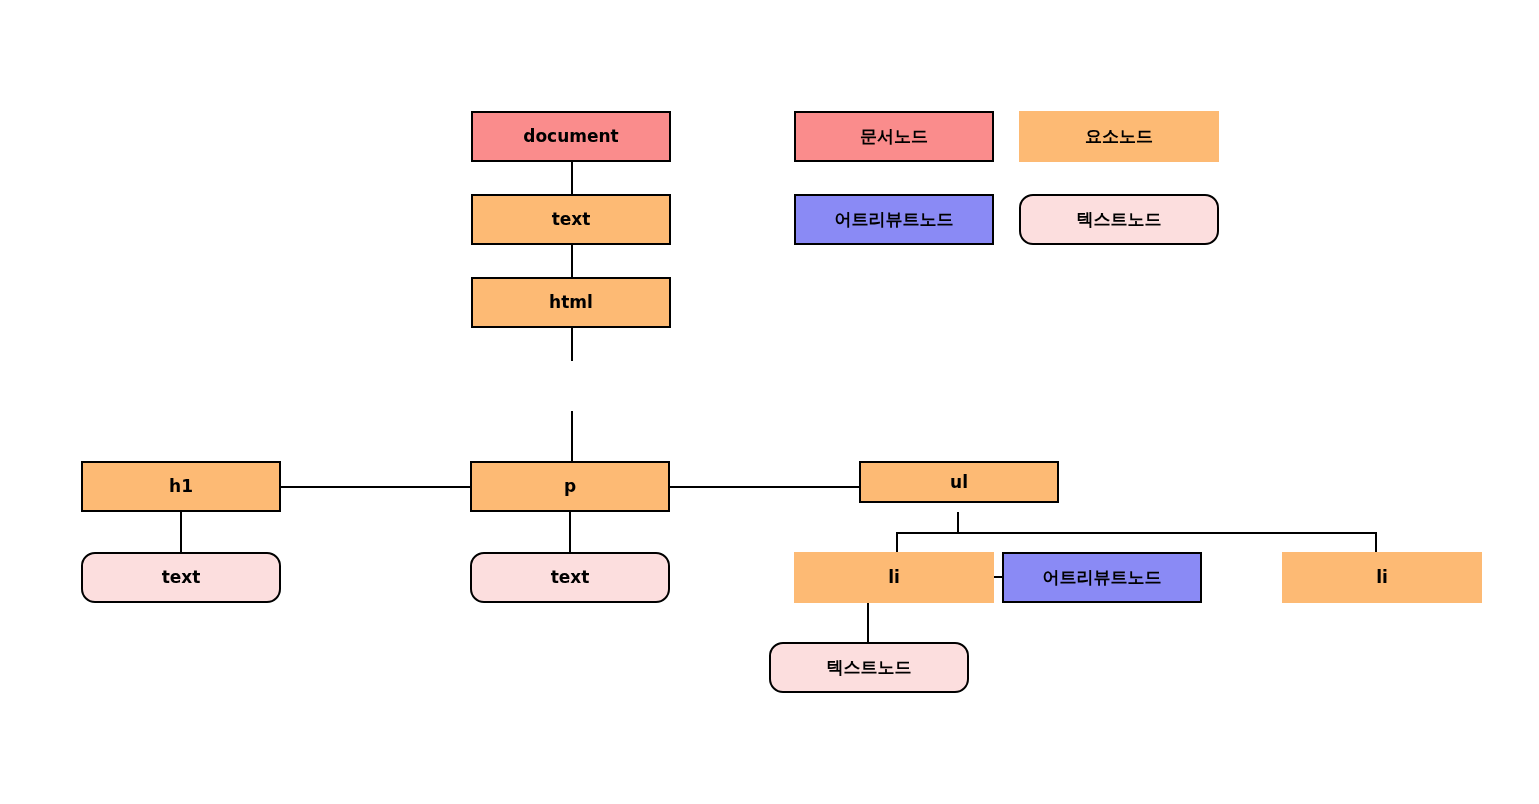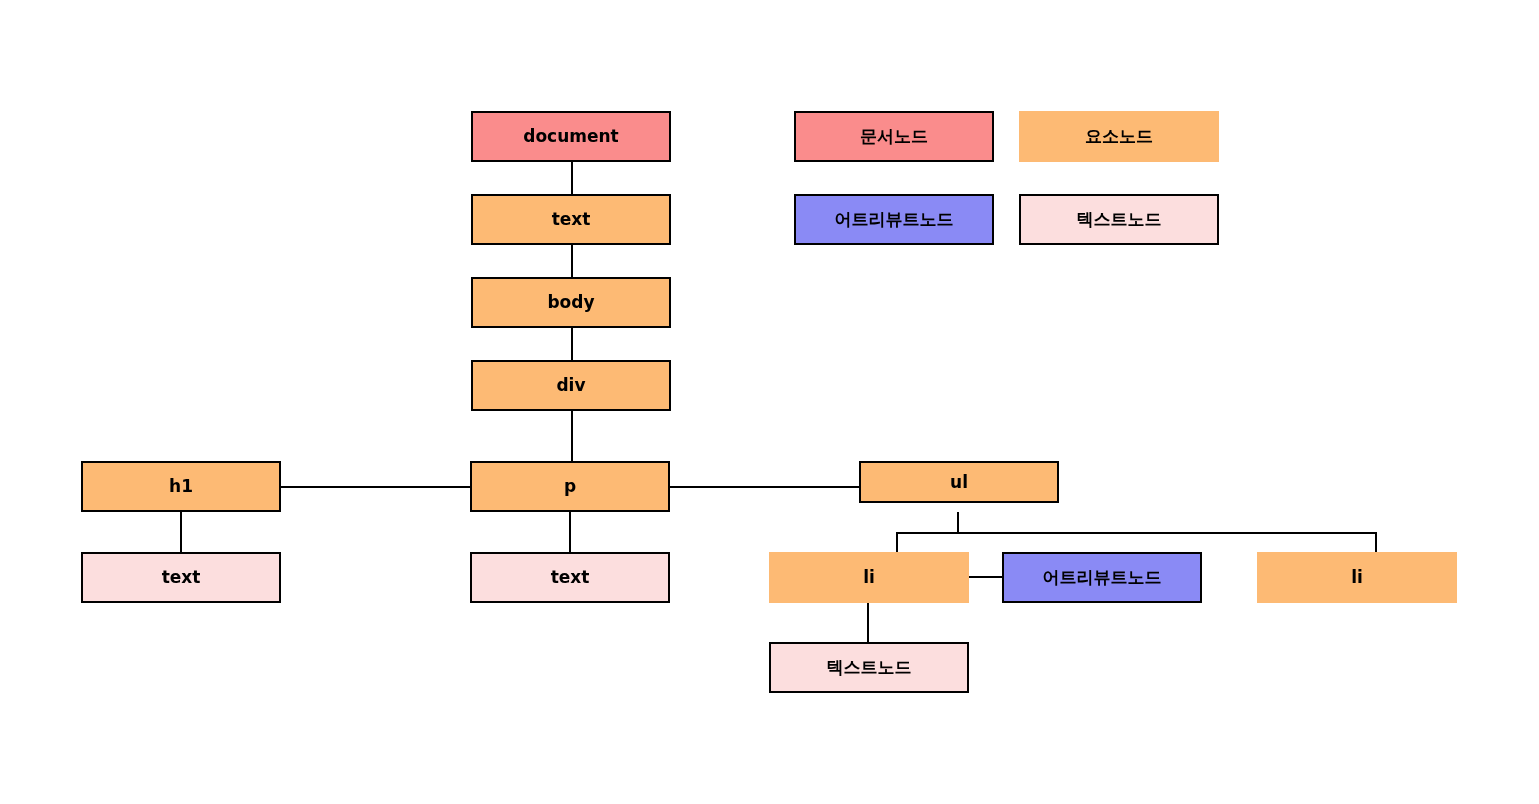--- a/index.html
+++ b/index.html
@@ -35,26 +35,26 @@
     justify-content: center;
     border: 2px solid #000000;
     font-size: 17px;
     font-weight: bold;
     color: #000000;
     line-height: 1.1;
     text-align: center;
     white-space: nowrap;
     z-index: 3;
   }
-  .node.noborder { border: none; }
+  .node.noborder { border: none; margin-left: 25px; }
 
   .kind-document { background: #fa8c8c; }
   .kind-element  { background: #fdba74; }
   .kind-attribute{ background: #8a8af5; }
-  .kind-text     { background: #fcdede; }
+  .kind-text     { background: #fcdede; border-radius: 14px; }
 
   
   .legend-box {
     position: absolute;
     box-sizing: border-box;
     display: flex;
     align-items: center;
     justify-content: center;
     border: 2px solid #000000;
     font-size: 17px;
@@ -107,26 +107,23 @@
 
   <div class="node kind-document" style="left:471px; top:111px; width:200px; height:51px;">
     <span>document</span>
   </div>
 
   <div class="node kind-element" style="left:471px; top:194px; width:200px; height:51px;">
     <span>text</span>
   </div>
 
   <div class="node kind-element" style="left:471px; top:277px; width:200px; height:51px;">
-    <span>body</span>
+    <span>html</span>
   </div>
 
-  <div class="node kind-element" style="left:471px; top:360px; width:200px; height:51px;">
-    <span>div</span>
-  </div>
 
   <div class="node kind-element" style="left:81px; top:461px; width:200px; height:51px;text-align:right;">
     <span>h1</span>
   </div>
 
   <div class="node kind-element" style="left:470px; top:461px; width:200px; height:51px;">
     <span>p</span>
   </div>
 
   <div class="node kind-element" style="left:859px; top:461px; width:200px; height:42px;">

